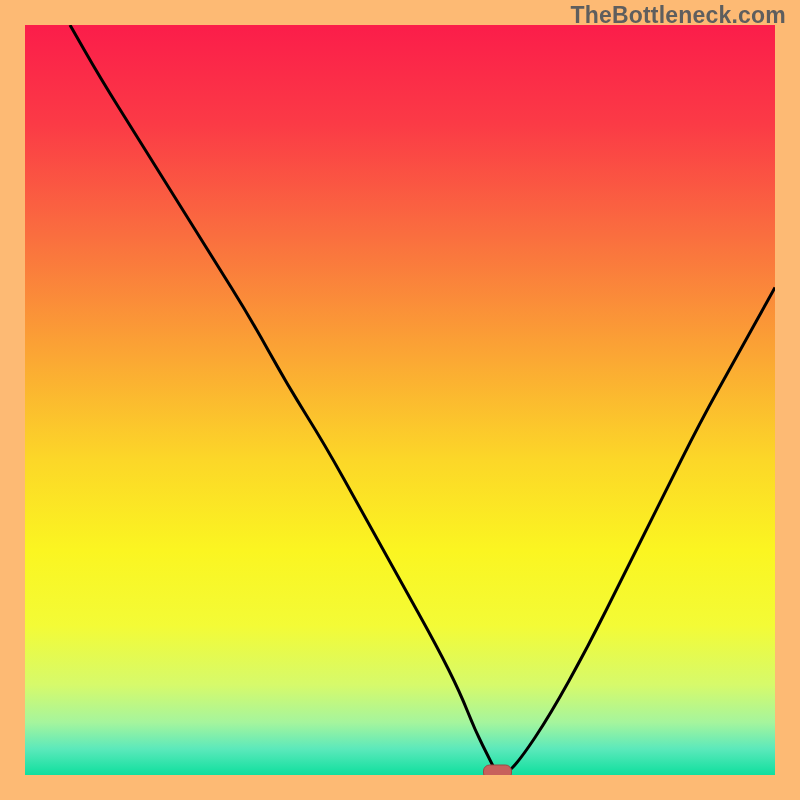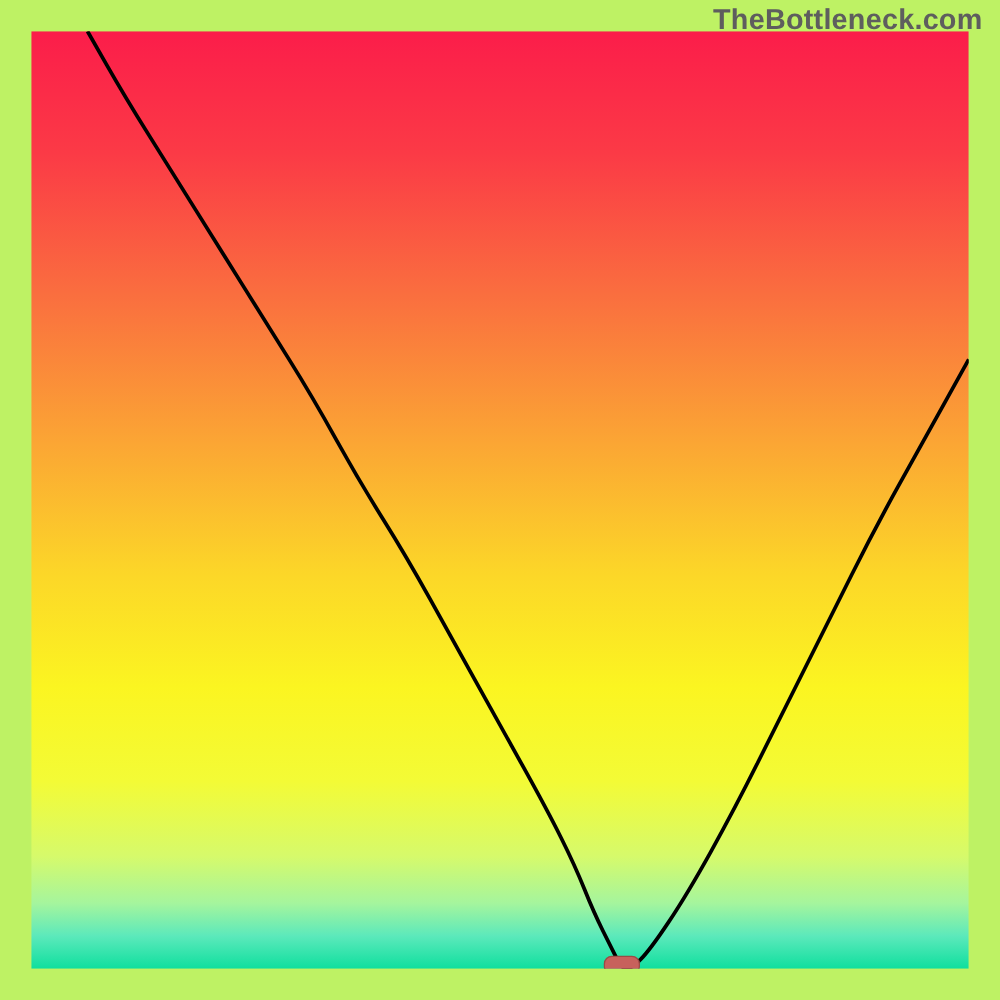--- a/index.html
+++ b/index.html
@@ -7,21 +7,21 @@
     padding: 0;
     width: 800px;
     height: 800px;
     background: #000;
     font-family: Arial, Helvetica, sans-serif;
   }
   .frame {
     position: relative;
     width: 800px;
     height: 800px;
-    background: #bef264;
+    background: #fdba74;
   }
   .watermark {
     position: absolute;
     top: 2px;
     right: 14px;
     color: #5e5e5e;
     font-size: 23px;
     font-weight: bold;
     letter-spacing: 0.2px;
     z-index: 3;

